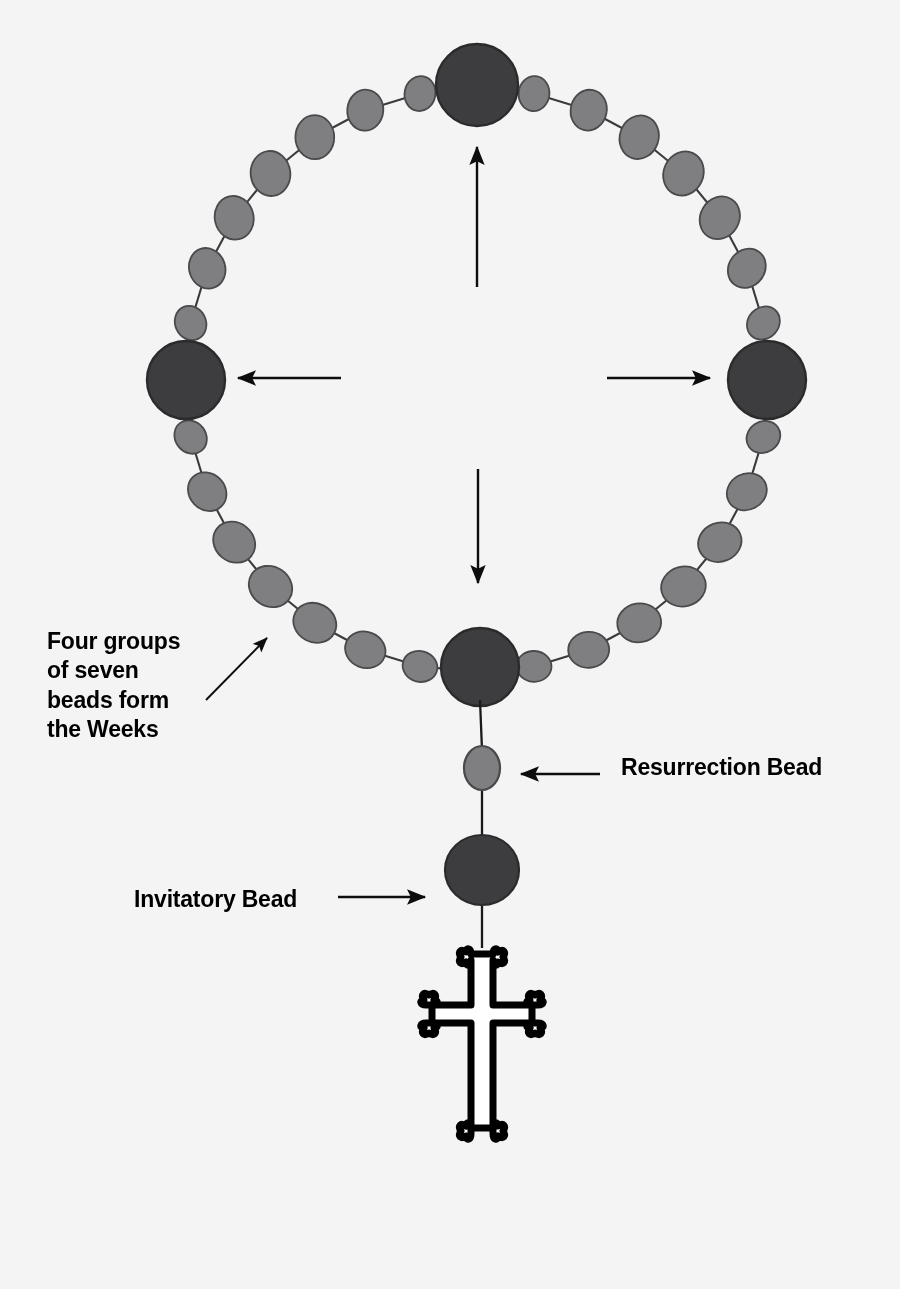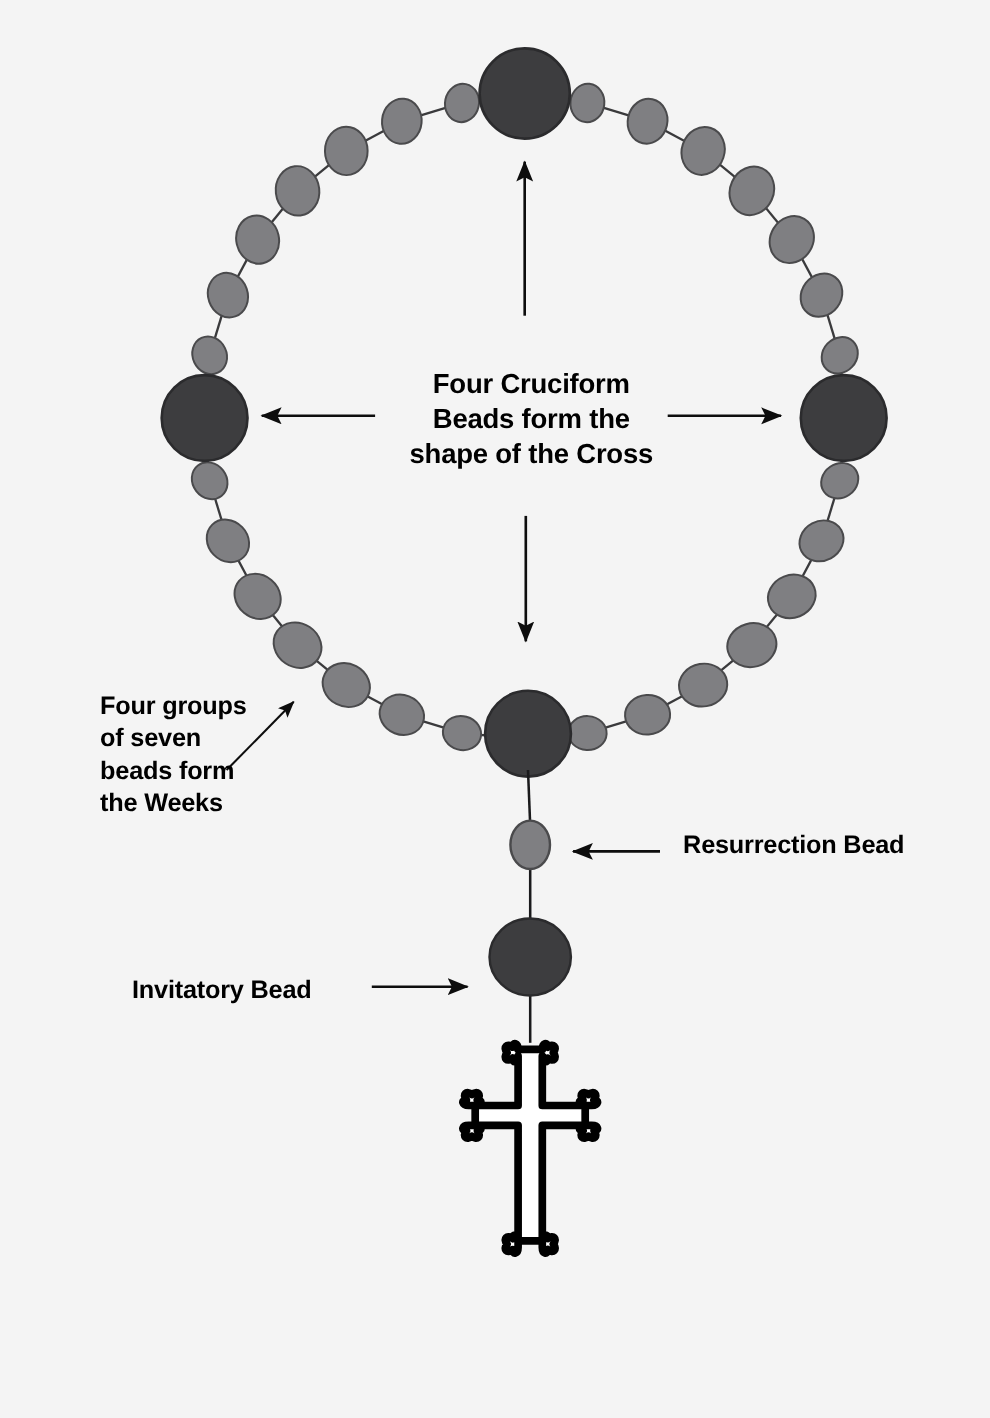--- a/index.html
+++ b/index.html
@@ -40,32 +40,31 @@
     text-align: center;
     letter-spacing: -0.2px;
   }
   #label-weeks {
     left: 47px;
     top: 627px;
     width: 180px;
     font-size: 23px;
     text-align: left;
     letter-spacing: -0.2px;
-    margin-left: 44px;
   }
   #label-resurrection {
     left: 621px;
     top: 768px;
     font-size: 23px;
     text-align: right;
     transform: translateY(-50%);
     letter-spacing: -0.2px;
   }
   #label-invitatory {
-    left: 120px;
+    left: 134px;
     top: 900px;
     font-size: 23px;
     text-align: right;
     transform: translateY(-50%);
     letter-spacing: -0.2px;
   }
 </style>
 </head>
 <body>
 
@@ -214,23 +213,20 @@
         <line x1="477" y1="287" x2="477" y2="147" marker-end="url(#arrowhead-end)" stroke="#0d0d0d" stroke-width="2.4"></line>
         <line x1="478" y1="469" x2="478" y2="583" marker-end="url(#arrowhead-end)" stroke="#0d0d0d" stroke-width="2.4"></line>
         <line x1="341" y1="378" x2="238" y2="378" marker-end="url(#arrowhead-end)" stroke="#0d0d0d" stroke-width="2.4"></line>
         <line x1="607" y1="378" x2="710" y2="378" marker-end="url(#arrowhead-end)" stroke="#0d0d0d" stroke-width="2.4"></line>
         <line x1="206" y1="700" x2="267" y2="638" marker-end="url(#arrowhead-end)" stroke="#0d0d0d" stroke-width="1.9"></line>
         <line x1="600" y1="774" x2="521" y2="774" marker-end="url(#arrowhead-end)" stroke="#0d0d0d" stroke-width="2.4"></line>
         <line x1="338" y1="897" x2="425" y2="897" marker-end="url(#arrowhead-end)" stroke="#0d0d0d" stroke-width="2.4"></line>
       </g>
   </svg>
 
-  <div class="label" id="label-cruciform">Four Cruciform
-Beads form the
-shape of the Cross</div>
 
   <div class="label" id="label-weeks">Four groups
 of seven
 beads form
 the Weeks</div>
 
   <div class="label" id="label-resurrection">Resurrection Bead</div>
 
   <div class="label" id="label-invitatory">Invitatory Bead</div>
 

